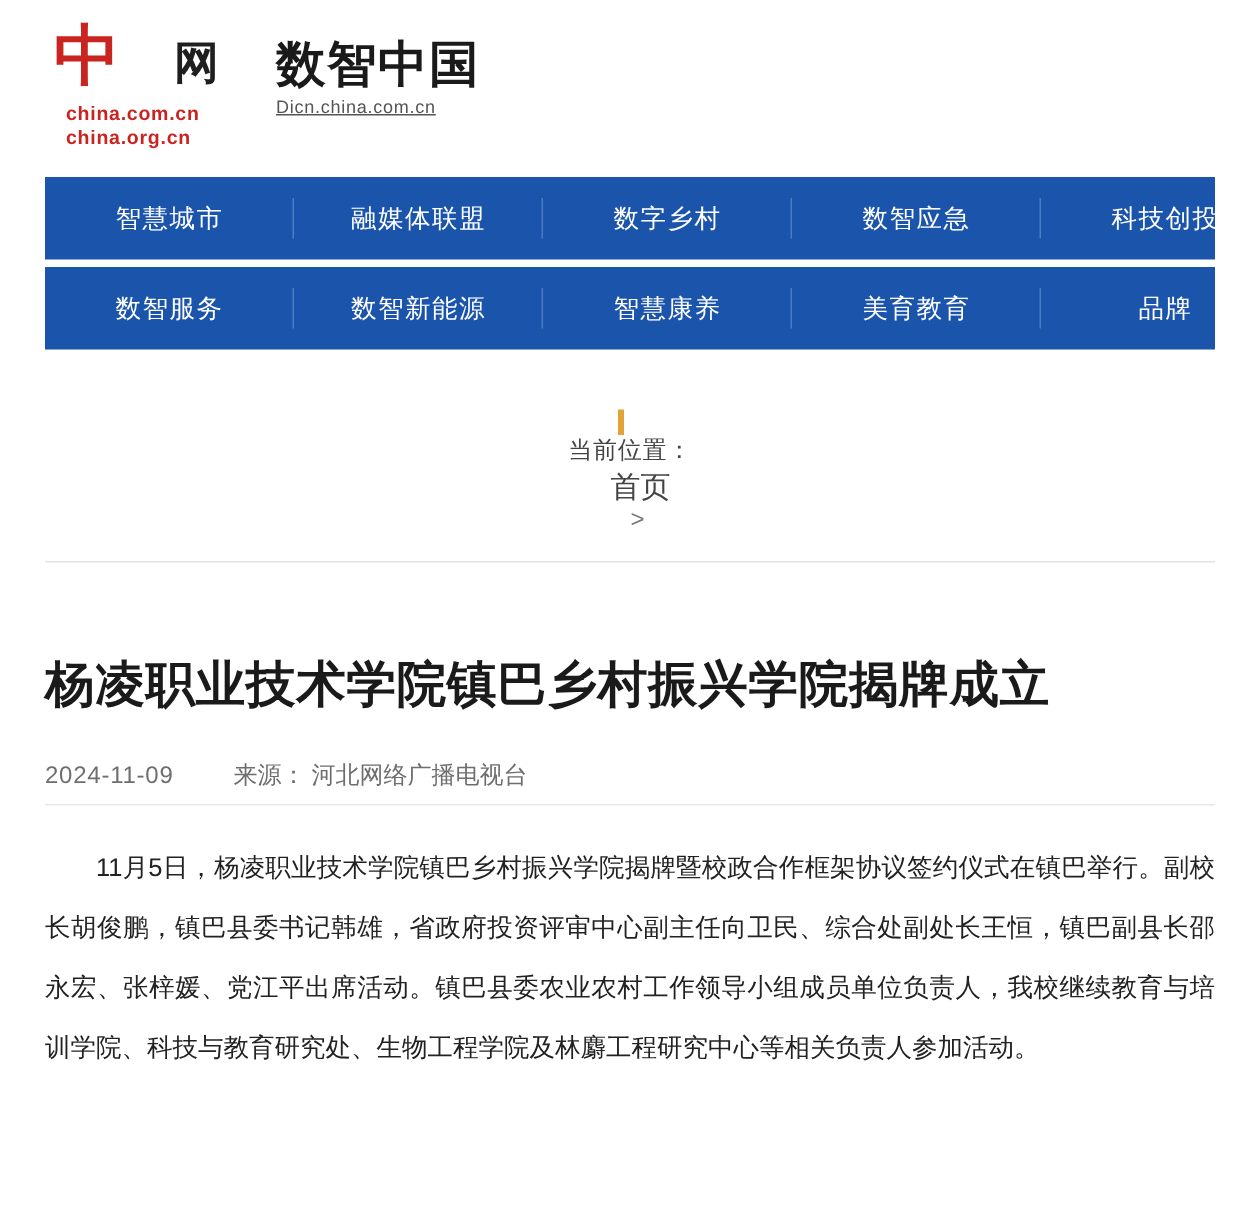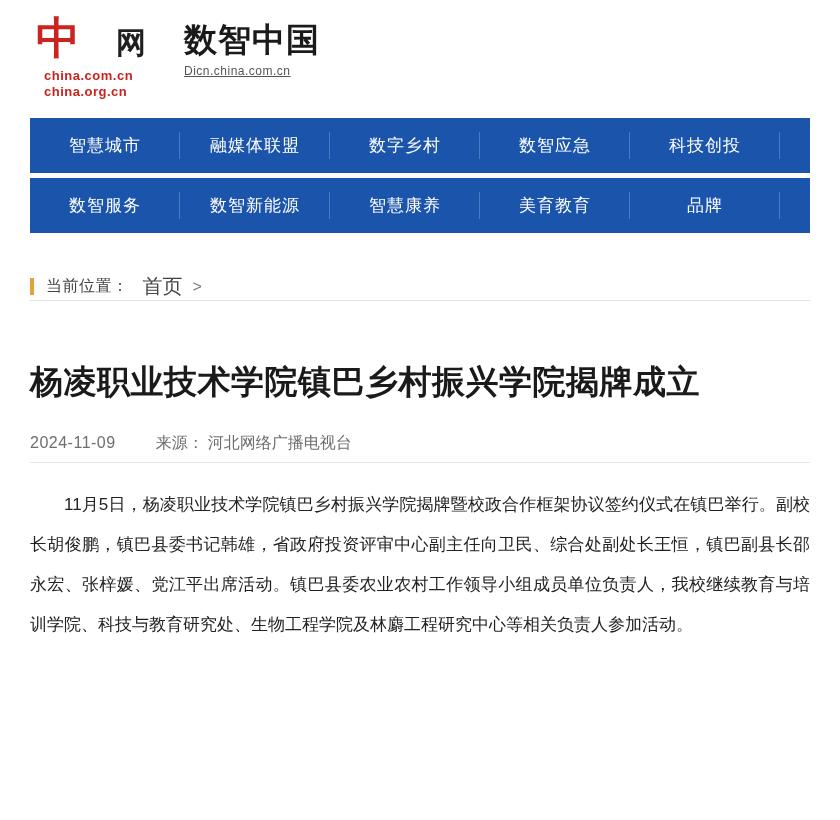--- a/index.html
+++ b/index.html
@@ -69,21 +69,21 @@
   .brand-block {
     margin-left: 22px;
     padding-top: 8px;
   }
   .brand-title {
     font-size: 33px;
     font-weight: 700;
     color: #1a1a1a;
     line-height: 38px;
     letter-spacing: 1px;
-    font-family: Liberation Mono, monospace;
+    font-family: Liberation Sans, sans-serif;
   }
   .brand-sub {
     margin-top: 2px;
     font-size: 12px;
     color: #555555;
     letter-spacing: 0.5px;
     text-decoration: underline;
   }
 
   
@@ -94,21 +94,21 @@
   .nav-row {
     display: flex;
     align-items: stretch;
     height: 55px;
   }
   .nav-row + .nav-row {
     border-top: 5px solid #ffffff;
   }
   .nav-item {
     flex: 0 0 auto;
-    width: 150px;
+    width: 166px;
     display: flex;
     align-items: center;
     justify-content: center;
     color: #ffffff;
     font-size: 17px;
     letter-spacing: 1px;
     position: relative;
     cursor: pointer;
   }
   .nav-item:not(:last-child)::after {
@@ -118,23 +118,24 @@
     top: 14px;
     bottom: 14px;
     width: 1px;
     background: #4a7cc4;
   }
 
   
   .breadcrumb-wrap {
     margin: 40px 30px 0 30px;
     border-bottom: 1px solid #e3e3e3;
-    padding-bottom: 0;
+    padding-bottom: 18px;
     display: flex;
     align-items: center;
+    flex-direction: column;
   }
   .breadcrumb-bar {
     width: 4px;
     height: 17px;
     background: #e0a33a;
     margin-right: 12px;
   }
   .breadcrumb-label {
     font-size: 16px;
     color: #444444;

